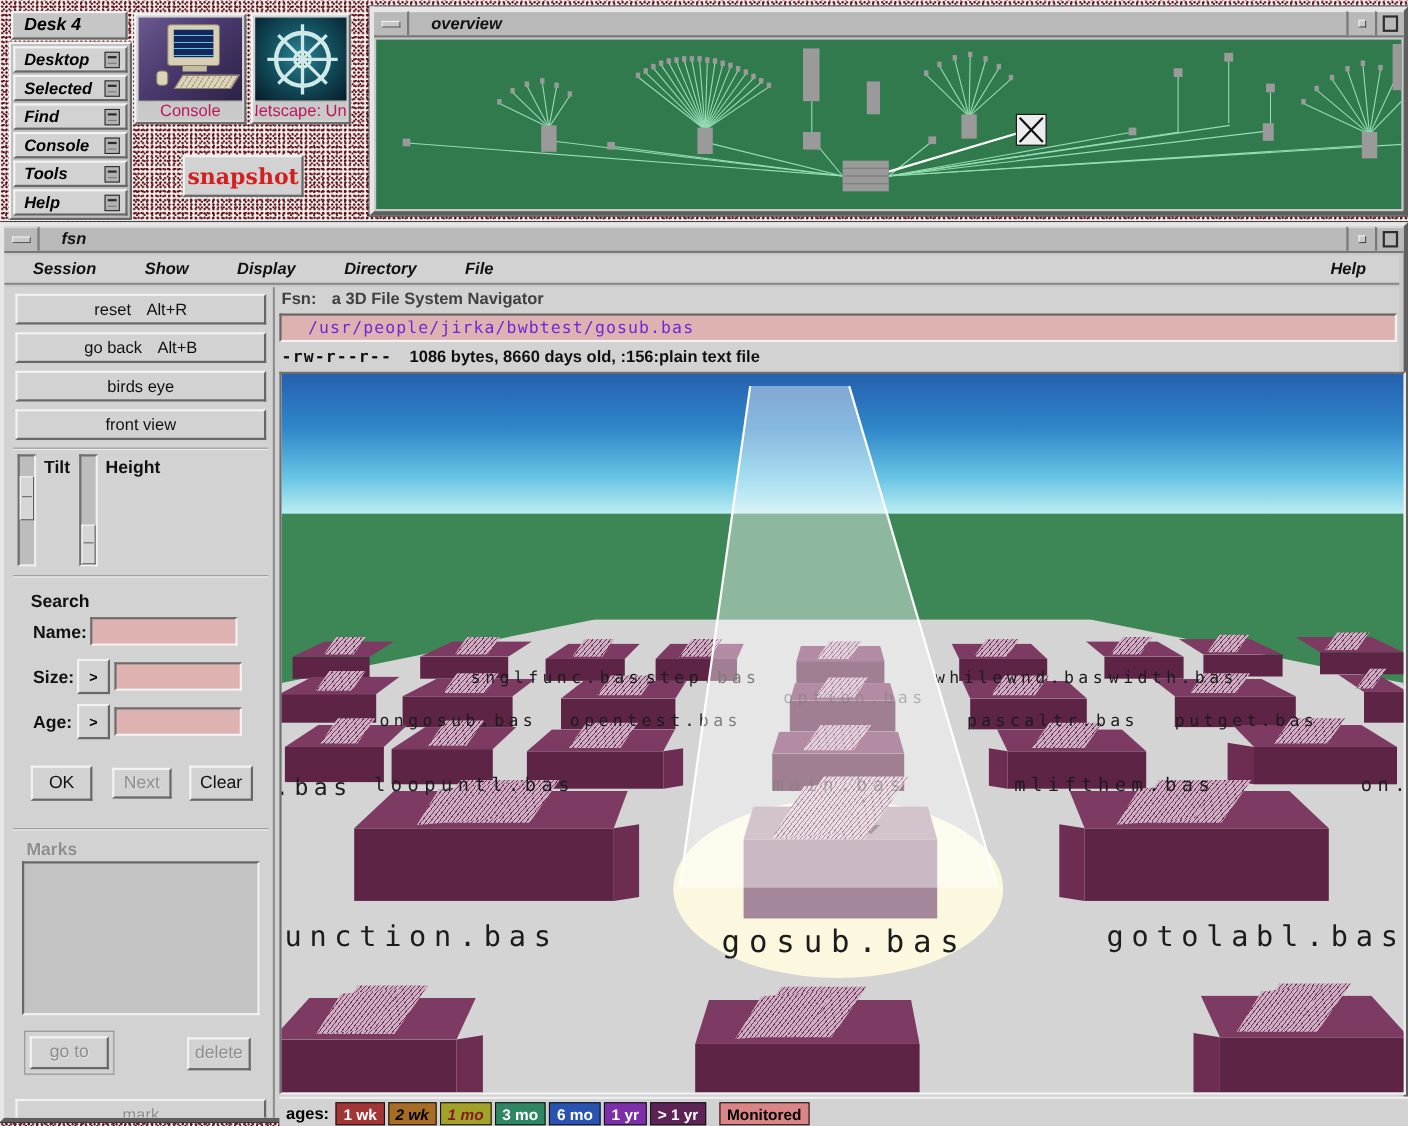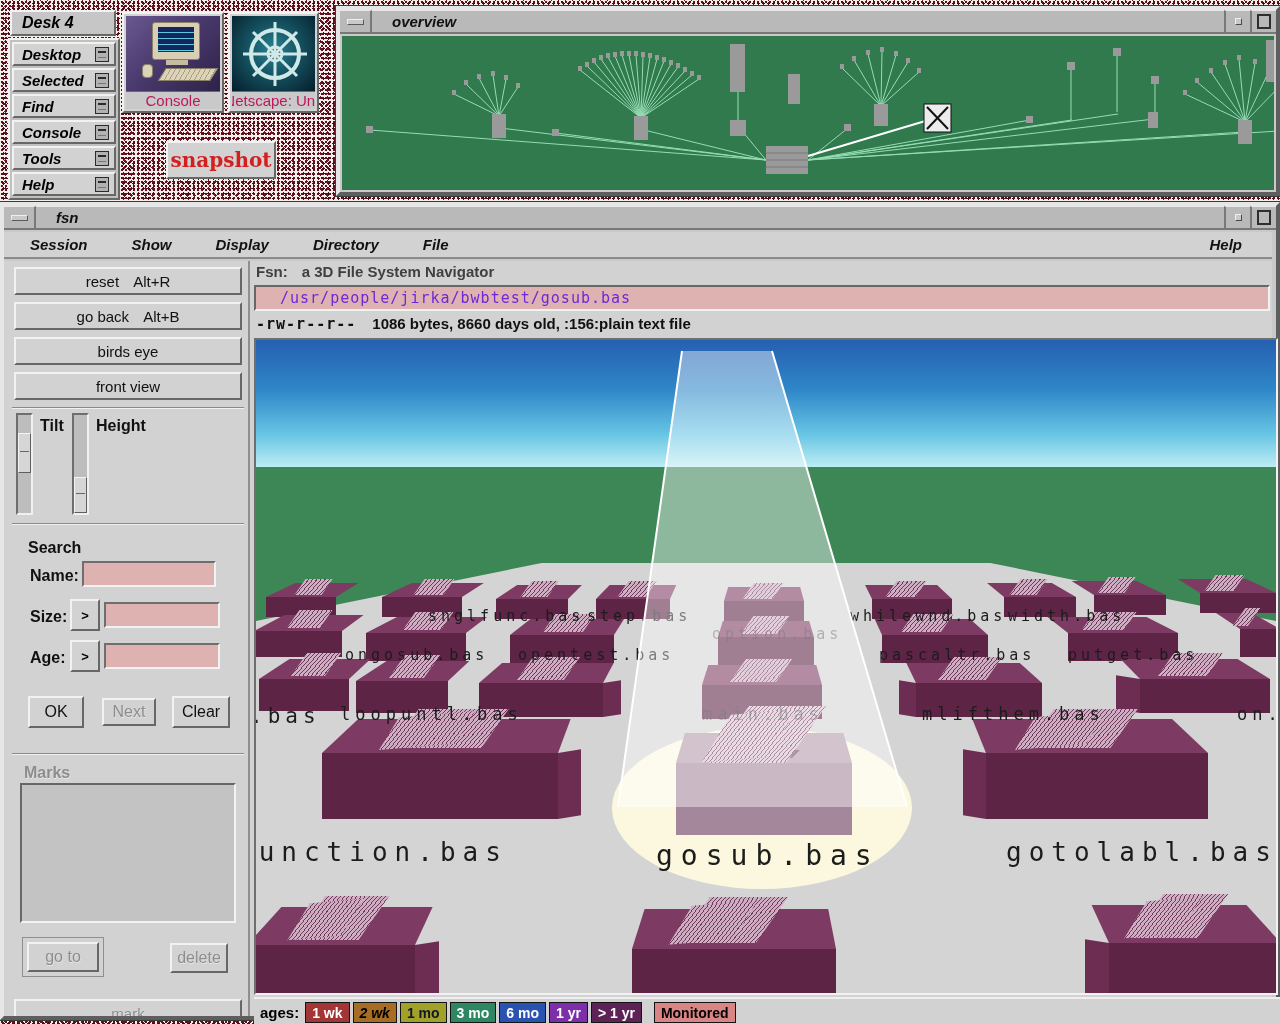--- a/index.html
+++ b/index.html
@@ -621,21 +621,21 @@
             <line x1="426" y1="11" x2="362" y2="467" stroke="#ffffff" stroke-width="2"></line>
             <line x1="516" y1="11" x2="651" y2="467" stroke="#ffffff" stroke-width="2"></line>
           </svg>
         </div>
 
         <div id="ages-bar">
           <span id="ages-label">ages:</span>
           <div id="ages-swatches" style="display:flex;gap:3px;align-items:center">
               <div class="swatch" style="background: rgb(162, 53, 53); color: rgb(255, 255, 255);">1 wk</div>
               <div class="swatch" style="background: rgb(168, 109, 36); color: rgb(0, 0, 0); font-style: italic;">2 wk</div>
-              <div class="swatch" style="background: rgb(162, 162, 43); color: #0f172a;">1 mo</div>
+              <div class="swatch" style="background: rgb(162, 162, 43); color: #7f1d1d; font-style: italic;">1 mo</div>
               <div class="swatch" style="background: rgb(46, 134, 99); color: rgb(255, 255, 255);">3 mo</div>
               <div class="swatch" style="background: rgb(42, 82, 176); color: rgb(255, 255, 255);">6 mo</div>
               <div class="swatch" style="background: rgb(124, 47, 168); color: rgb(255, 255, 255);">1 yr</div>
               <div class="swatch" style="background: rgb(94, 35, 86); color: rgb(255, 255, 255);">&gt; 1 yr</div>
               <div class="sw-gap"></div>
               <div class="swatch" style="background: rgb(217, 133, 133); color: rgb(0, 0, 0);">Monitored</div>
             </div>
         </div>
       </div>
     </div>

